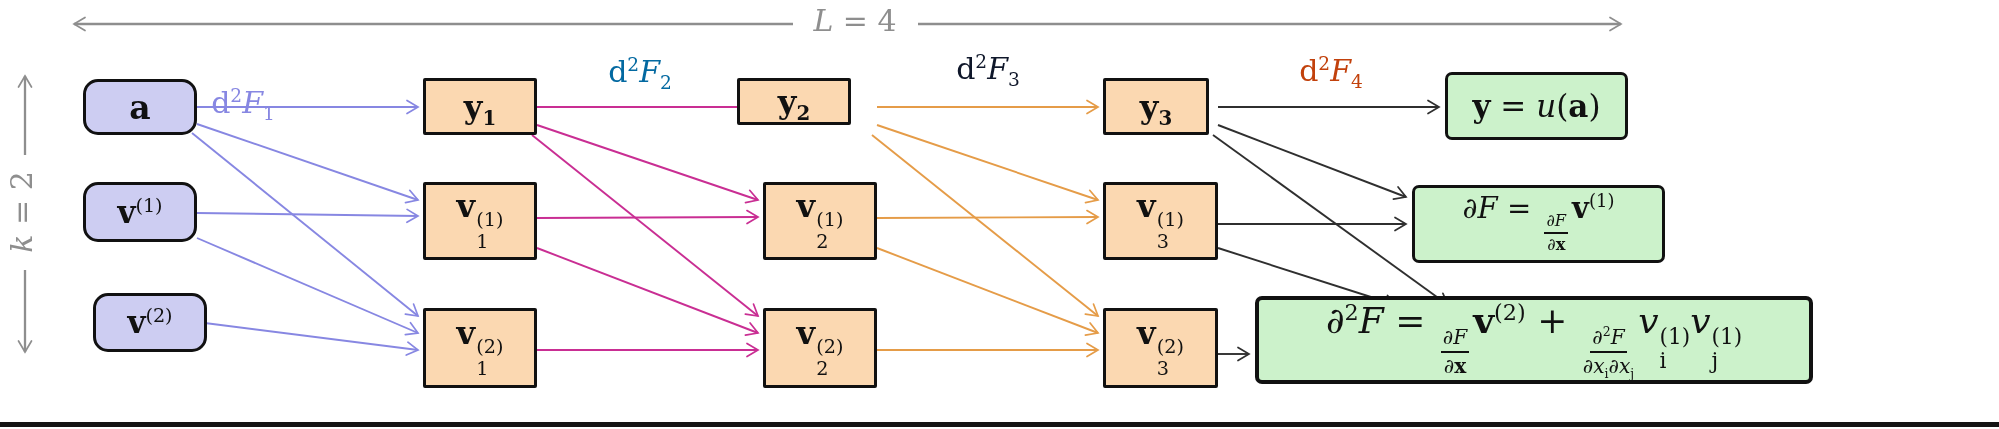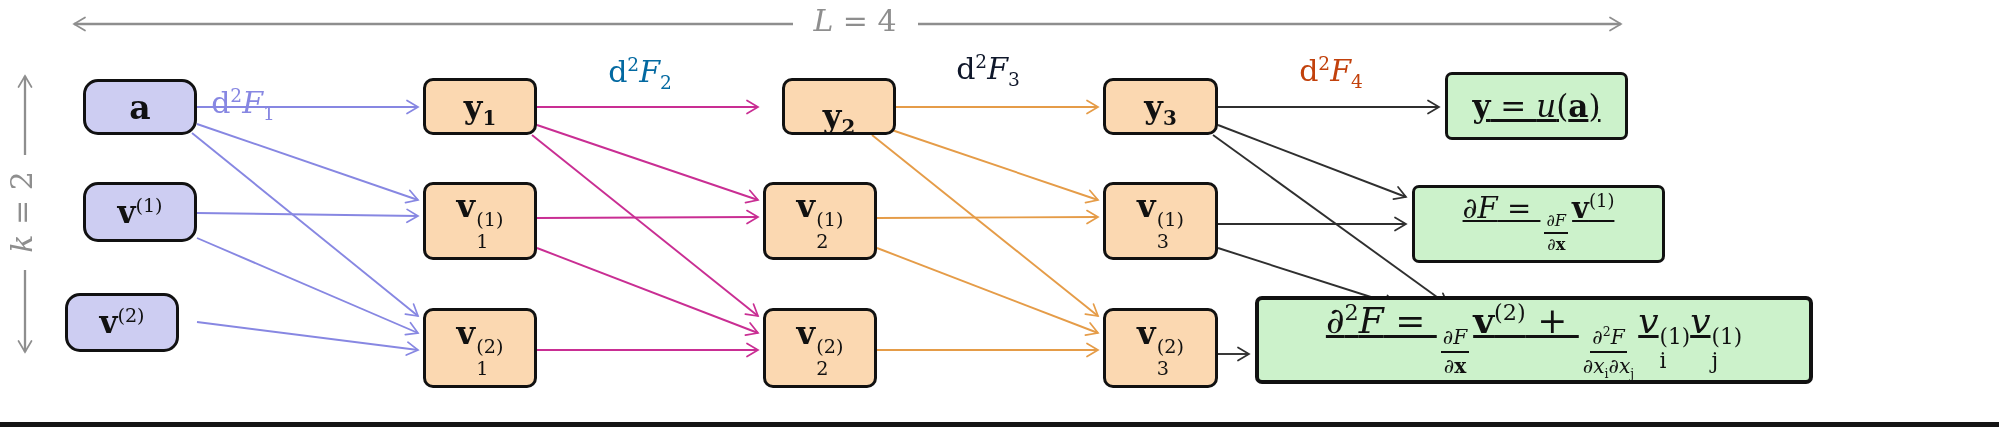--- a/index.html
+++ b/index.html
@@ -11,22 +11,22 @@
     font-family:"DejaVu Serif","Liberation Serif",serif;
     color:#111;
   }
   #edges-layer{position:absolute;left:0;top:0;z-index:1;}
   .node{
     position:absolute;z-index:2;box-sizing:border-box;
     display:flex;align-items:center;justify-content:center;
     font-size:32px;line-height:1;white-space:nowrap;
   }
   .kind-input{background:var(--purple-fill);border:3px solid #111;border-radius:15px;}
-  .kind-hidden{background:var(--orange-fill);border:3px solid #111;border-radius:10px;}
-  .kind-output{background:var(--green-fill);border:3.5px solid #111;border-radius:7px;text-decoration:underline;}
+  .kind-hidden{background:var(--orange-fill);border:3px solid #111;border-radius:2px;}
+  .kind-output{background:var(--green-fill);border:3.5px solid #111;border-radius:7px;}
   .edge-label{
     position:absolute;z-index:3;transform:translate(-50%,-50%);
     font-size:30px;line-height:1;white-space:nowrap;
   }
   .measure-label{
     position:absolute;z-index:3;transform:translate(-50%,-50%);
     font-size:30px;line-height:1;white-space:nowrap;color:var(--gray);
   }
   .measure-label.rot{transform:translate(-50%,-50%) rotate(-90deg);}
   
@@ -96,54 +96,54 @@
       <line x1="25" y1="155" x2="25" y2="76" stroke="#8e8e8e" stroke-width="2.3" marker-end="url(#arr-gray)"></line>
       <line x1="25" y1="270" x2="25" y2="352" stroke="#8e8e8e" stroke-width="2.3" marker-end="url(#arr-gray)"></line>
     </svg>
   <div id="nodes-layer">
       <div class="node kind-input" style="left: 83px; top: 79px; width: 114px; height: 56px; font-size: 33px;">
         <span><span class="tk-bf">a</span></span>
       </div>
       <div class="node kind-input" style="left: 83px; top: 182px; width: 114px; height: 60px; font-size: 31px;">
         <span><span class="tk-bf">v</span><sup>(1)</sup></span>
       </div>
-      <div class="node kind-input" style="left: 65px; top: 293px; width: 114px; height: 59px; font-size: 31px;">
+      <div class="node kind-input" style="left: 93px; top: 293px; width: 114px; height: 59px; font-size: 31px;">
         <span><span class="tk-bf">v</span><sup>(2)</sup></span>
       </div>
       <div class="node kind-hidden" style="left: 423px; top: 78px; width: 114px; height: 57px; font-size: 32px;">
         <span><span class="tk-bf">y</span><sub class="tk-bf">1</sub></span>
       </div>
       <div class="node kind-hidden" style="left: 423px; top: 182px; width: 114px; height: 78px; font-size: 32px;">
         <span><span class="tk-bf">v</span><span class="ss">
             <span class="ssup">(1)</span>
             <span class="ssub">1</span>
           </span></span>
       </div>
       <div class="node kind-hidden" style="left: 423px; top: 308px; width: 114px; height: 80px; font-size: 32px;">
         <span><span class="tk-bf">v</span><span class="ss">
             <span class="ssup">(2)</span>
             <span class="ssub">1</span>
           </span></span>
       </div>
-      <div class="node kind-hidden" style="left: 782px; top: 78px; width: 114px; height: 57px; font-size: 32px; align-items: flex-end;">
+      <div class="node kind-hidden" style="left: 737px; top: 78px; width: 114px; height: 47px; font-size: 32px;">
         <span><span class="tk-bf">y</span><sub class="tk-bf">2</sub></span>
       </div>
       <div class="node kind-hidden" style="left: 763px; top: 182px; width: 114px; height: 78px; font-size: 32px;">
         <span><span class="tk-bf">v</span><span class="ss">
             <span class="ssup">(1)</span>
             <span class="ssub">2</span>
           </span></span>
       </div>
       <div class="node kind-hidden" style="left: 763px; top: 308px; width: 114px; height: 80px; font-size: 32px;">
         <span><span class="tk-bf">v</span><span class="ss">
             <span class="ssup">(2)</span>
             <span class="ssub">2</span>
           </span></span>
       </div>
-      <div class="node kind-hidden" style="left: 1103px; top: 78px; width: 115px; height: 57px; font-size: 32px;">
+      <div class="node kind-hidden" style="left: 1103px; top: 78px; width: 106px; height: 57px; font-size: 32px;">
         <span><span class="tk-bf">y</span><sub class="tk-bf">3</sub></span>
       </div>
       <div class="node kind-hidden" style="left: 1103px; top: 182px; width: 115px; height: 78px; font-size: 32px;">
         <span><span class="tk-bf">v</span><span class="ss">
             <span class="ssup">(1)</span>
             <span class="ssub">3</span>
           </span></span>
       </div>
       <div class="node kind-hidden" style="left: 1103px; top: 308px; width: 115px; height: 80px; font-size: 32px;">
         <span><span class="tk-bf">v</span><span class="ss">

